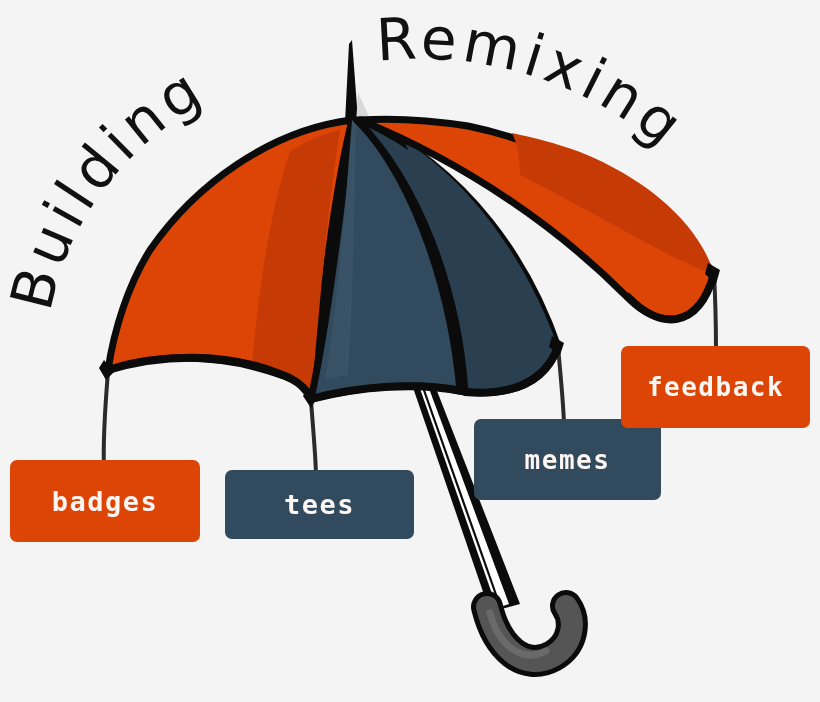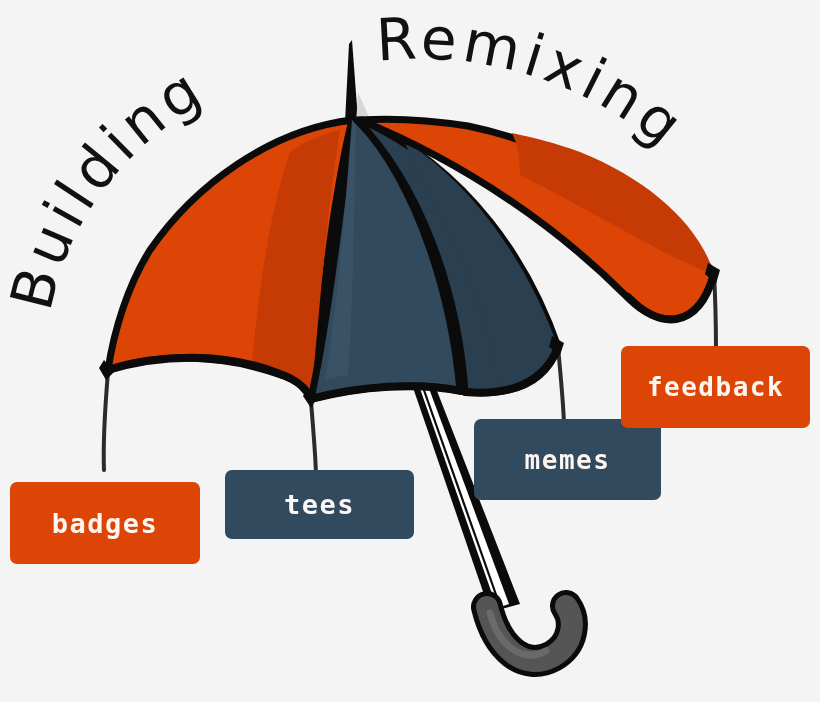--- a/index.html
+++ b/index.html
@@ -38,21 +38,21 @@
     font-family: "DejaVu Sans Mono", "Liberation Mono", monospace;
     font-weight: 700;
     letter-spacing: 1.5px;
     user-select: none;
     cursor: pointer;
   }
 
   .label-box.orange { background: #dc4506; }
   .label-box.slate  { background: #314a5e; }
 
-  #box-badges   { left: 10px;  top: 482px; width: 190px; height: 82px; font-size: 27px; }
+  #box-badges   { left: 10px;  top: 460px; width: 190px; height: 82px; font-size: 27px; }
   #box-tees     { left: 225px; top: 470px; width: 189px; height: 69px; font-size: 27px; }
   #box-memes    { left: 474px; top: 419px; width: 187px; height: 81px; font-size: 26px; }
   #box-feedback { left: 621px; top: 346px; width: 189px; height: 82px; font-size: 26px; }
 
   .curve-title {
     fill: #111;
     font-family: "DejaVu Sans", "Liberation Sans", sans-serif;
     font-size: 58px;
     letter-spacing: 5px;
   }

